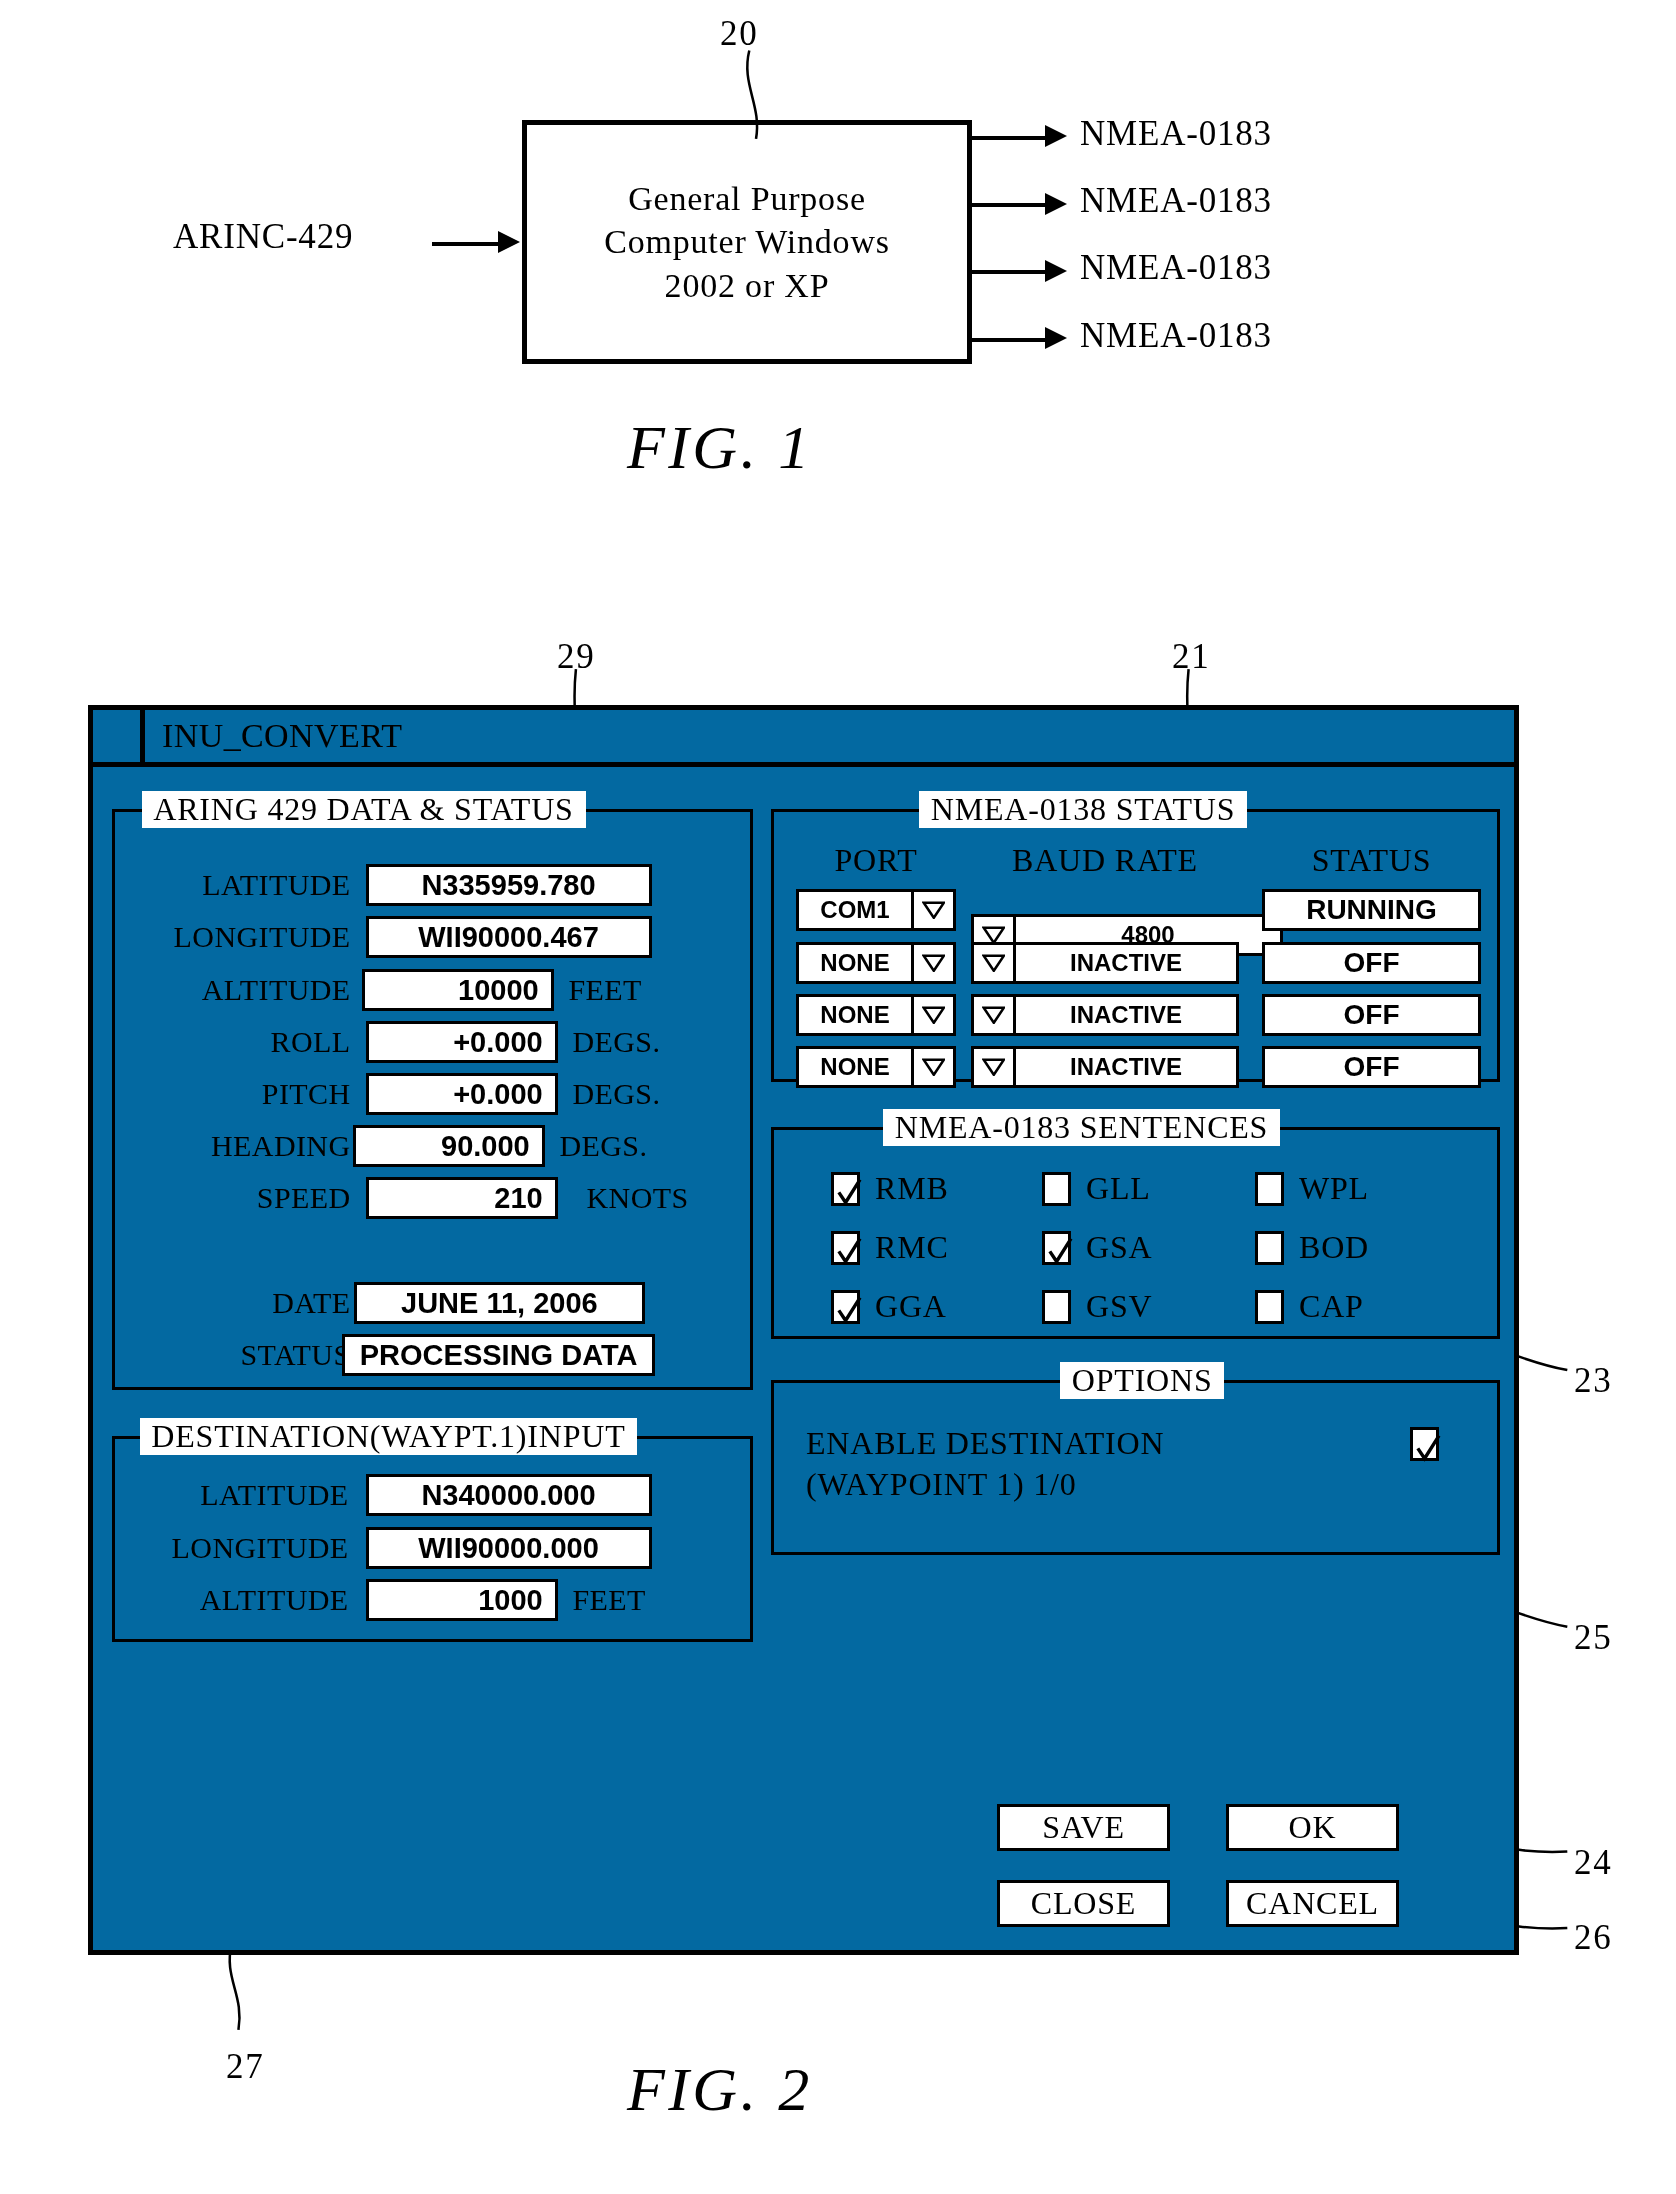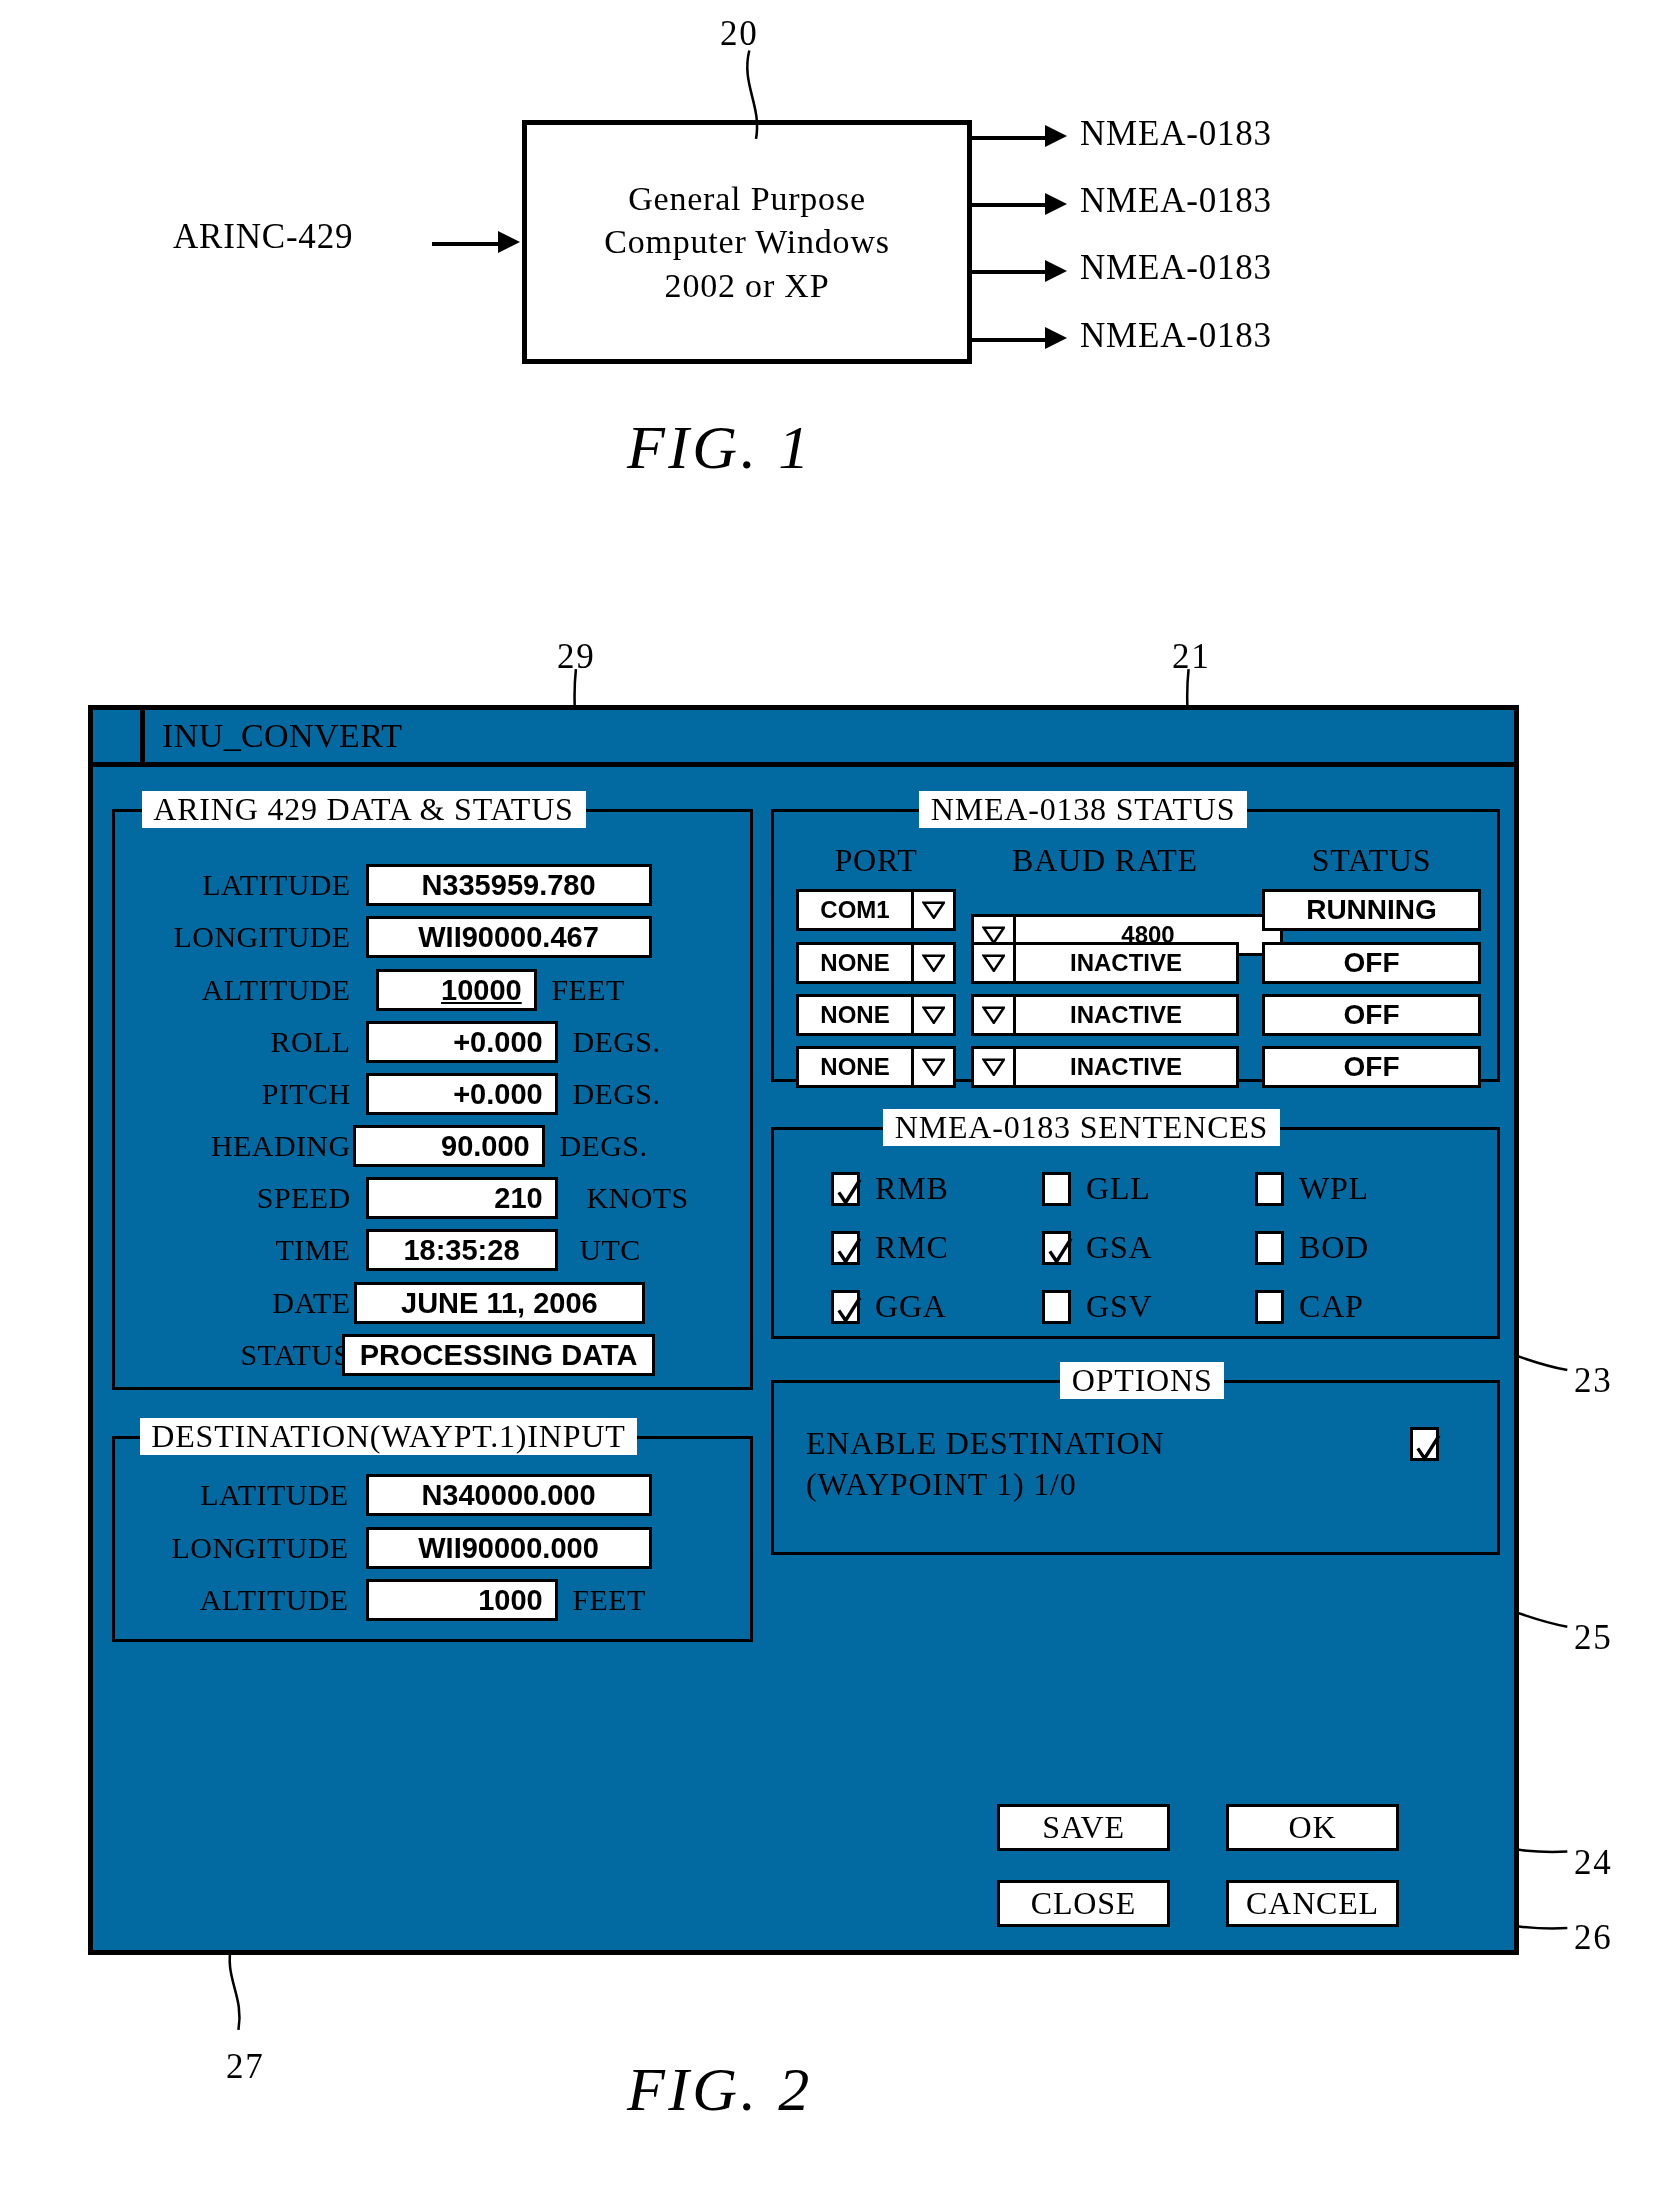--- a/index.html
+++ b/index.html
@@ -373,21 +373,21 @@
         <div class="field-box fb-center" style="width:286px; margin-left:15px;">N335959.780</div>
       </div>
 
       <div class="field-row" style="left:0; top:104px; width:100%;">
         <div class="field-label" style="width:236px;">LONGITUDE</div>
         <div class="field-box fb-center" style="width:286px; margin-left:15px;">WII90000.467</div>
       </div>
 
       <div class="field-row" style="left:0; top:157px; width:100%;">
         <div class="field-label" style="width:236px;">ALTITUDE</div>
-        <div class="field-box fb-right" style="width:161px; margin-left:25px;text-decoration:underline;">10000</div>
+        <div class="field-box fb-right" style="width:192px; margin-left:11px;">10000</div>
         <div class="field-unit" style="margin-left:15px;">FEET</div>
       </div>
 
       <div class="field-row" style="left:0; top:209px; width:100%;">
         <div class="field-label" style="width:236px;">ROLL</div>
         <div class="field-box fb-right" style="width:192px; margin-left:15px;">+0.000</div>
         <div class="field-unit" style="margin-left:15px;">DEGS.</div>
       </div>
 
       <div class="field-row" style="left:0; top:261px; width:100%;">
@@ -401,25 +401,20 @@
         <div class="field-box fb-right" style="width:192px; margin-left:2px;">90.000</div>
         <div class="field-unit" style="margin-left:15px;">DEGS.</div>
       </div>
 
       <div class="field-row" style="left:0; top:365px; width:100%;">
         <div class="field-label" style="width:236px;">SPEED</div>
         <div class="field-box fb-right" style="width:192px; margin-left:15px;">210</div>
         <div class="field-unit" style="margin-left:29px;">KNOTS</div>
       </div>
 
-      <div class="field-row" style="left:0; top:417px; width:100%;">
-        <div class="field-label" style="width:236px;">TIME</div>
-        <div class="field-box fb-center" style="width:192px; margin-left:15px;">18:35:28</div>
-        <div class="field-unit" style="margin-left:22px;">UTC</div>
-      </div>
 
       <div class="field-row" style="left:0; top:470px; width:100%;">
         <div class="field-label" style="width:236px;">DATE</div>
         <div class="field-box fb-center" style="width:291px; margin-left:3.4px;">JUNE 11, 2006</div>
       </div>
 
       <div class="field-row" style="left:0; top:522px; width:100%;">
         <div class="field-label" style="width:236px;">STATUS</div>
         <div class="field-box fb-center" style="width:313px; margin-left:-8.4px;">PROCESSING DATA</div>
       </div>

